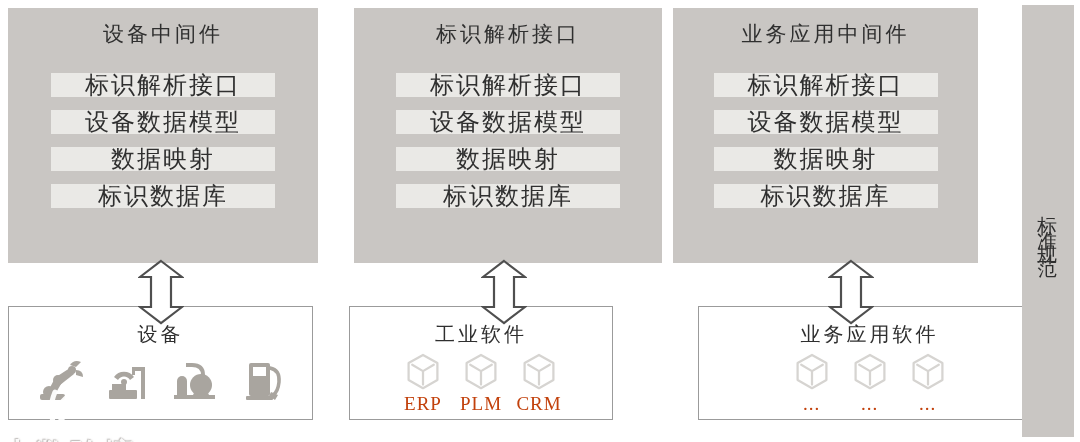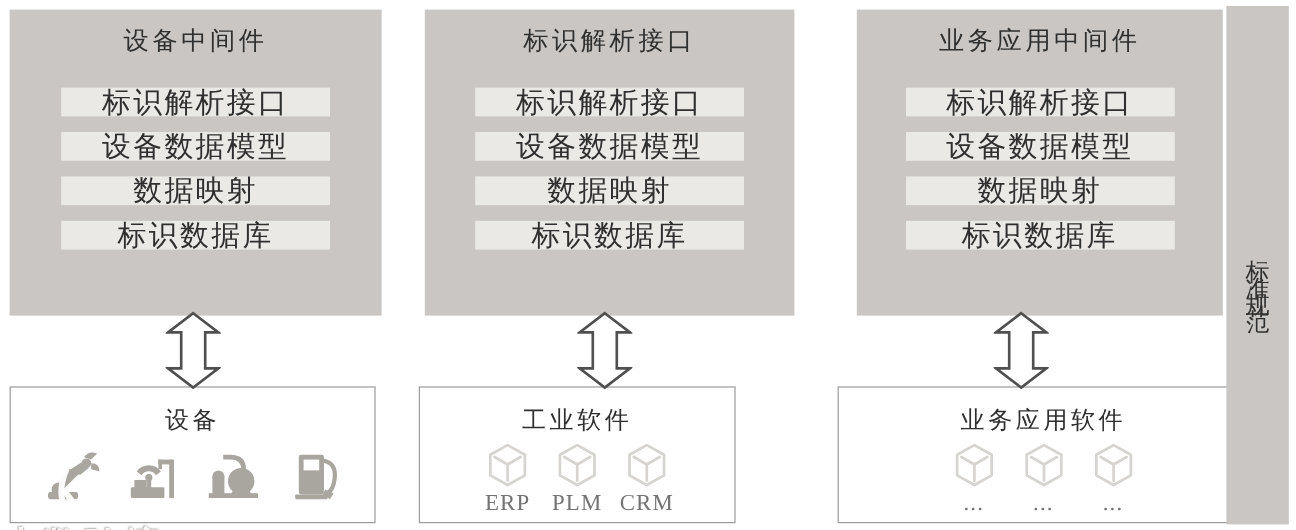--- a/index.html
+++ b/index.html
@@ -23,42 +23,42 @@
   .layer{
     width:224px;height:24px;margin:13px auto 10px auto;
     background:#eae9e6;
     display:flex;align-items:center;justify-content:center;
     font-size:24px;letter-spacing:2px;color:#2f2f2f;
   }
   
   .v-arrow{position:absolute;top:259px;width:46px;height:66px;z-index:3;}
   
   .bbox{
-    position:absolute;top:322px;height:114px;
+    position:absolute;top:306px;height:114px;
     background:#ffffff;border:1px solid #9b9b9b;
     box-sizing:border-box;
   }
   .bbox-title{
     margin-top:14px;text-align:center;
     font-size:20px;letter-spacing:3px;color:#2f2f2f;
   }
   .icon-row{
     display:flex;justify-content:space-between;
     padding:8px 26px 0 26px;align-items:flex-end;
   }
   .dev-icon{width:48px;height:48px;}
   .cube-row{
     display:flex;justify-content:center;padding-top:4px;
   }
   .cube-item{
     width:58px;display:flex;flex-direction:column;align-items:center;
   }
   .cube-icon{width:36px;height:40px;}
   .cube-label{
-    font-size:19px;color:#737373;margin-top:1px;line-height:22px;
+    font-size:19px;color:#c2410c;margin-top:1px;line-height:22px;
     letter-spacing:1px;
   }
   
   .sidebar{
     position:absolute;left:1022px;top:5px;width:52px;height:432px;
     background:#c9c6c3;
     display:flex;align-items:center;justify-content:center;
   }
   .sidebar-label{
     writing-mode:vertical-rl;text-orientation:upright;
@@ -95,21 +95,21 @@
   </div>
 
   <div class="panel" style="left:354px;width:308px;">
     <div class="panel-title">标识解析接口</div>
     <div class="layer">标识解析接口</div>
     <div class="layer">设备数据模型</div>
     <div class="layer">数据映射</div>
     <div class="layer">标识数据库</div>
   </div>
 
-  <div class="panel" style="left:714px;width:305px;">
+  <div class="panel" style="left:673px;width:305px;">
     <div class="panel-title">业务应用中间件</div>
     <div class="layer">标识解析接口</div>
     <div class="layer">设备数据模型</div>
     <div class="layer">数据映射</div>
     <div class="layer">标识数据库</div>
   </div>
 
   <svg class="v-arrow" style="left:138px;" viewBox="0 0 46 66">
     <polygon points="23,2 44,18 33,18 33,48 44,48 23,64 2,48 13,48 13,18 2,18" fill="#ffffff" stroke="#4f4f4f" stroke-width="2.2" stroke-linejoin="miter"></polygon>
   </svg>

